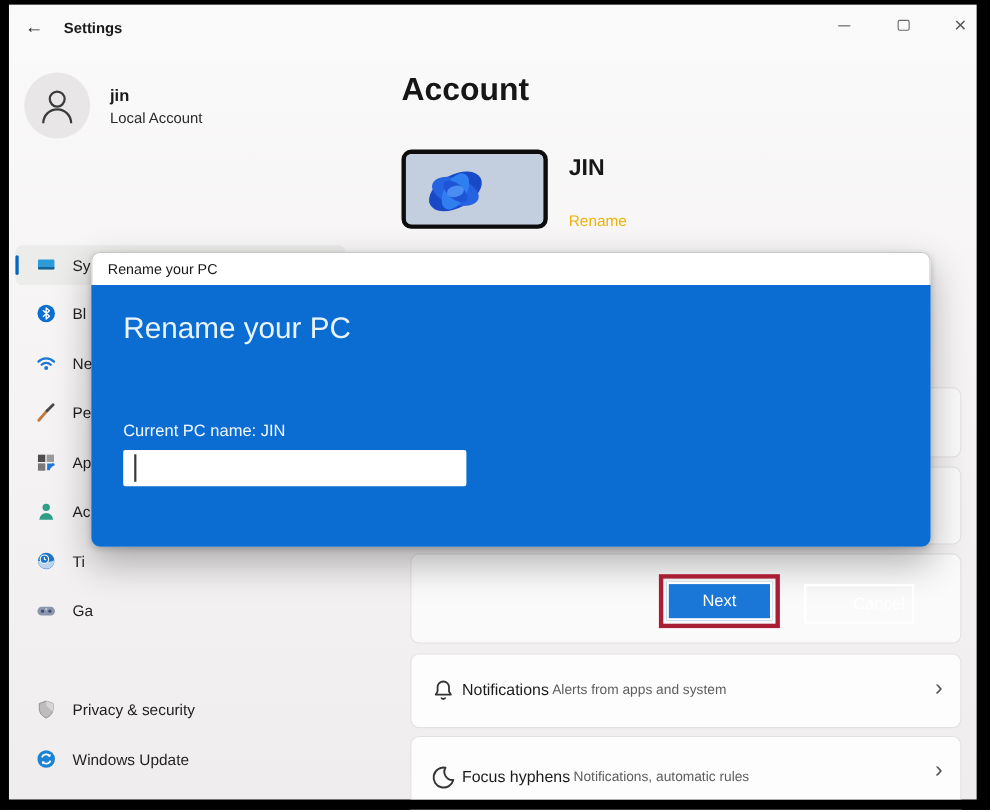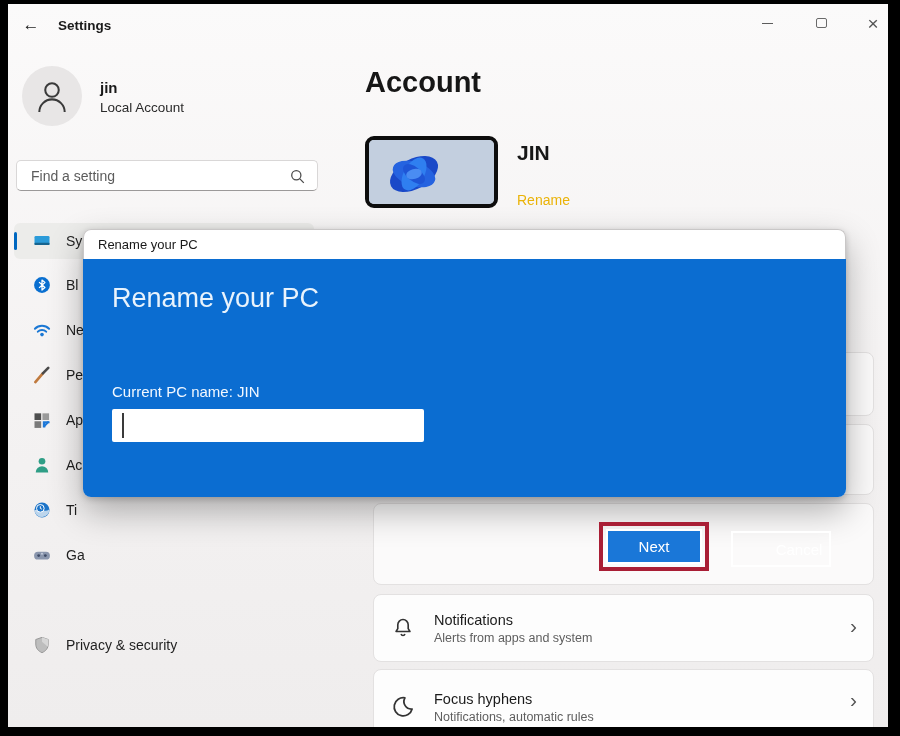--- a/index.html
+++ b/index.html
@@ -57,21 +57,21 @@
               border:4px solid #0d0d0d; border-radius:9px; overflow:hidden; z-index:2; }
   .device-name { position:absolute; left:517px; top:141px; font-size:21px; font-weight:700; color:#171717; z-index:2; }
   .rename-link { position:absolute; left:517px; top:192px; font-size:14px; color:#eab308; cursor:pointer; z-index:2; }
 
   
   .card { position:absolute; left:373px; width:501px; background:#fdfdfd; border:1px solid #e3e1e1;
           border-radius:8px; z-index:1; }
   .card.partial { background:#fbfafa; }
   .card.clickable { display:flex; align-items:center; cursor:pointer; }
   .card-icon { margin-left:16px; width:26px; height:26px; flex:0 0 26px; }
-  .card-text { margin-left:18px; display:flex; flex-direction:column; gap:3px; }
+  .card-text { margin-left:4px; display:flex; flex-direction:row; gap:3px; }
   .card-title { font-size:14.5px; color:#1b1b1b; }
   .card-sub { font-size:12.5px; color:#5e5e5e; }
   .card-chevron { position:absolute; right:16px; top:50%; transform:translateY(-58%);
                   font-size:21px; color:#555; }
   .card.focus .card-chevron { top:32px; }
 
   
   .dialog { position:absolute; left:83px; top:229px; width:763px; height:268px; z-index:20;
             box-shadow:0 14px 34px rgba(0,0,0,.30), 0 2px 6px rgba(0,0,0,.18); border-radius:8px; }
   .dlg-titlebar { position:absolute; left:0; top:0; right:0; height:30px; background:#fff;
@@ -115,27 +115,20 @@
 
   <div class="avatar">
     <svg width="44" height="44" viewBox="0 0 52 52">
       <circle cx="26" cy="19" r="8" fill="none" stroke="#3a3a3a" stroke-width="2.4"></circle>
       <path d="M11 45 a15 15 0 0 1 30 0" fill="none" stroke="#3a3a3a" stroke-width="2.4"></path>
     </svg>
   </div>
   <span class="acct-name">jin</span>
   <span class="acct-type">Local Account</span>
 
-  <div class="searchbox">
-    <input type="text" placeholder="Find a setting" style="">
-    <svg class="search-ic" width="19" height="19" viewBox="0 0 24 24">
-      <circle cx="10.5" cy="10.5" r="5.8" fill="none" stroke="#4a4a4a" stroke-width="1.6"></circle>
-      <path d="M15 15 L20 20" stroke="#4a4a4a" stroke-width="1.6"></path>
-    </svg>
-  </div>
 
   <div class="side-item selected" style="top:223px">
     <span class="sel-pill"></span>
     <svg class="sicon" viewBox="0 0 24 24">
       <rect x="3" y="6" width="18" height="10.5" rx="1.5" fill="#2b9bd9"></rect>
       <rect x="3" y="14" width="18" height="2.8" rx="1" fill="#16648f"></rect>
     </svg>
     <span class="slabel">Sy</span>
   </div>
   <div class="side-item" style="top:267px">
@@ -194,20 +187,30 @@
       <circle cx="12" cy="10.5" r="1.1" fill="#c9d2e0"></circle>
     </svg>
     <span class="slabel">Ga</span>
   </div>
   <div class="side-item" style="top:627px">
     <svg class="sicon" viewBox="0 0 24 24">
       <path d="M12 2.8 L19.5 5.4 V10.8 C19.5 15.8 16.5 19.4 12 21.2 C7.5 19.4 4.5 15.8 4.5 10.8 V5.4 Z" fill="#bdbdbd" stroke="#8d8d8d" stroke-width="1"></path>
       <path d="M12 2.8 L19.5 5.4 V10.8 C19.5 12 19.3 13.1 19 14.1 L12 8 Z" fill="#d6d6d6"></path>
     </svg>
     <span class="slabel">Privacy &amp; security</span>
+  </div>
+  <div class="side-item" style="top:672px">
+    <svg class="sicon" viewBox="0 0 24 24">
+      <circle cx="12" cy="12" r="9.5" fill="#1b82d4"></circle>
+      <path d="M7.2 10.2 a5.2 5.2 0 0 1 9 -1.2" fill="none" stroke="#fff" stroke-width="1.8"></path>
+      <path d="M16.8 13.8 a5.2 5.2 0 0 1 -9 1.2" fill="none" stroke="#fff" stroke-width="1.8"></path>
+      <path d="M16.6 6.2 L16.6 9.4 L13.4 9.2 Z" fill="#fff"></path>
+      <path d="M7.4 17.8 L7.4 14.6 L10.6 14.8 Z" fill="#fff"></path>
+    </svg>
+    <span class="slabel">Windows Update</span>
   </div>
 
   <h1 class="page-title">Account</h1>
   <div class="pc-thumb">
     <svg width="125" height="64" viewBox="0 0 125 64">
       <rect x="0" y="0" width="125" height="64" fill="#c3cfdf"></rect>
       <g transform="translate(45,34)">
         <ellipse rx="26" ry="15" transform="rotate(-28)" fill="#1a49c8"></ellipse>
         <ellipse rx="22" ry="12" transform="rotate(18)" fill="#2563e0"></ellipse>
         <ellipse rx="18" ry="10" transform="rotate(-60)" fill="#2f7ff0"></ellipse>

